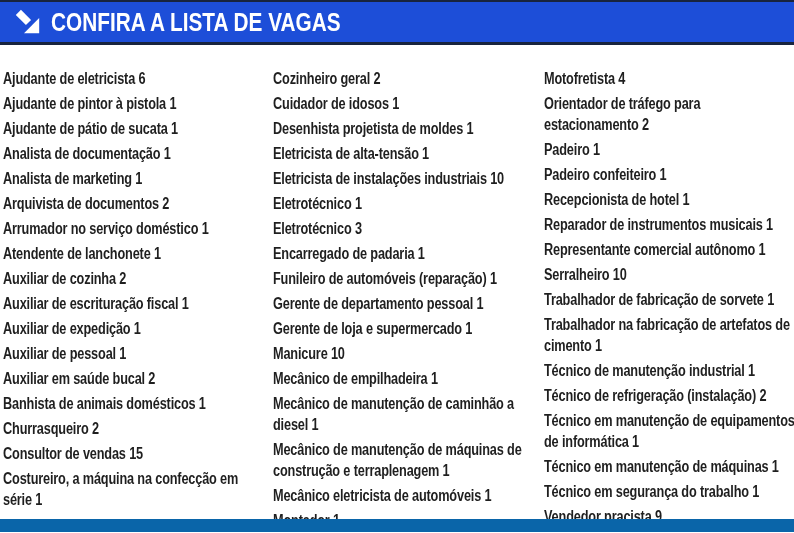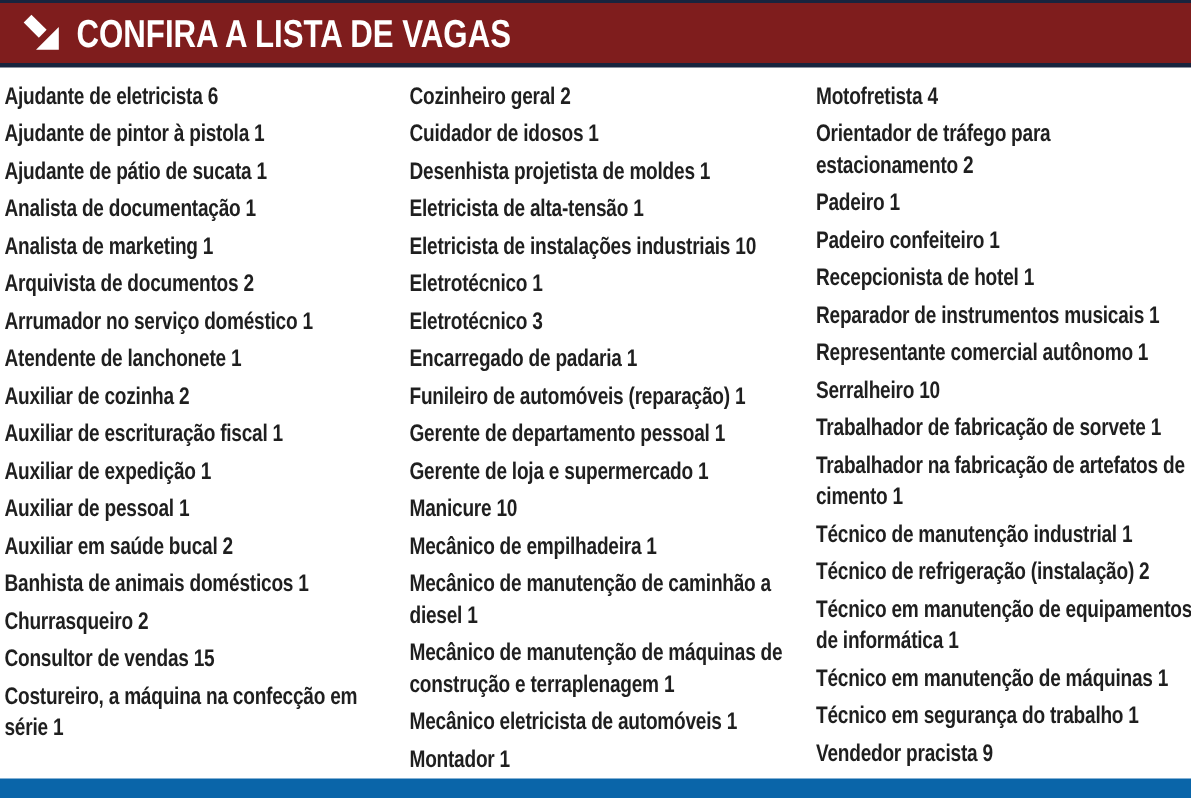--- a/index.html
+++ b/index.html
@@ -16,21 +16,21 @@
     background: #ffffff;
   }
   .topline {
     position: absolute; top: 0; left: 0;
     width: 100%; height: 2px;
     background: #18243e;
   }
   .header {
     position: absolute; top: 2px; left: 0;
     width: 100%; height: 40px;
-    background: #7f1d1d;
+    background: #1d4ed8;
     display: flex; align-items: center;
   }
   .header-underline {
     position: absolute; top: 42px; left: 0;
     width: 100%; height: 3px;
     background: #18243e;
   }
   .arrow-icon {
     margin-left: 15px;
     width: 27px; height: 27px;
@@ -42,21 +42,21 @@
     margin: 0 0 0 9px;
     color: #ffffff;
     font-size: 26px;
     font-weight: bold;
     letter-spacing: 0px;
     white-space: nowrap;
     transform: scaleX(0.80);
     transform-origin: left center;
   }
   .content {
-    position: absolute; top: 54px; left: 0;
+    position: absolute; top: 68px; left: 0;
     width: 714px; height: 462px;
   }
   .col {
     position: absolute; top: 0;
     width: 320px;
     transform: scaleX(0.795);
     transform-origin: left top;
   }
   #col-0 { left: 3px; }
   #col-1 { left: 273px; }

